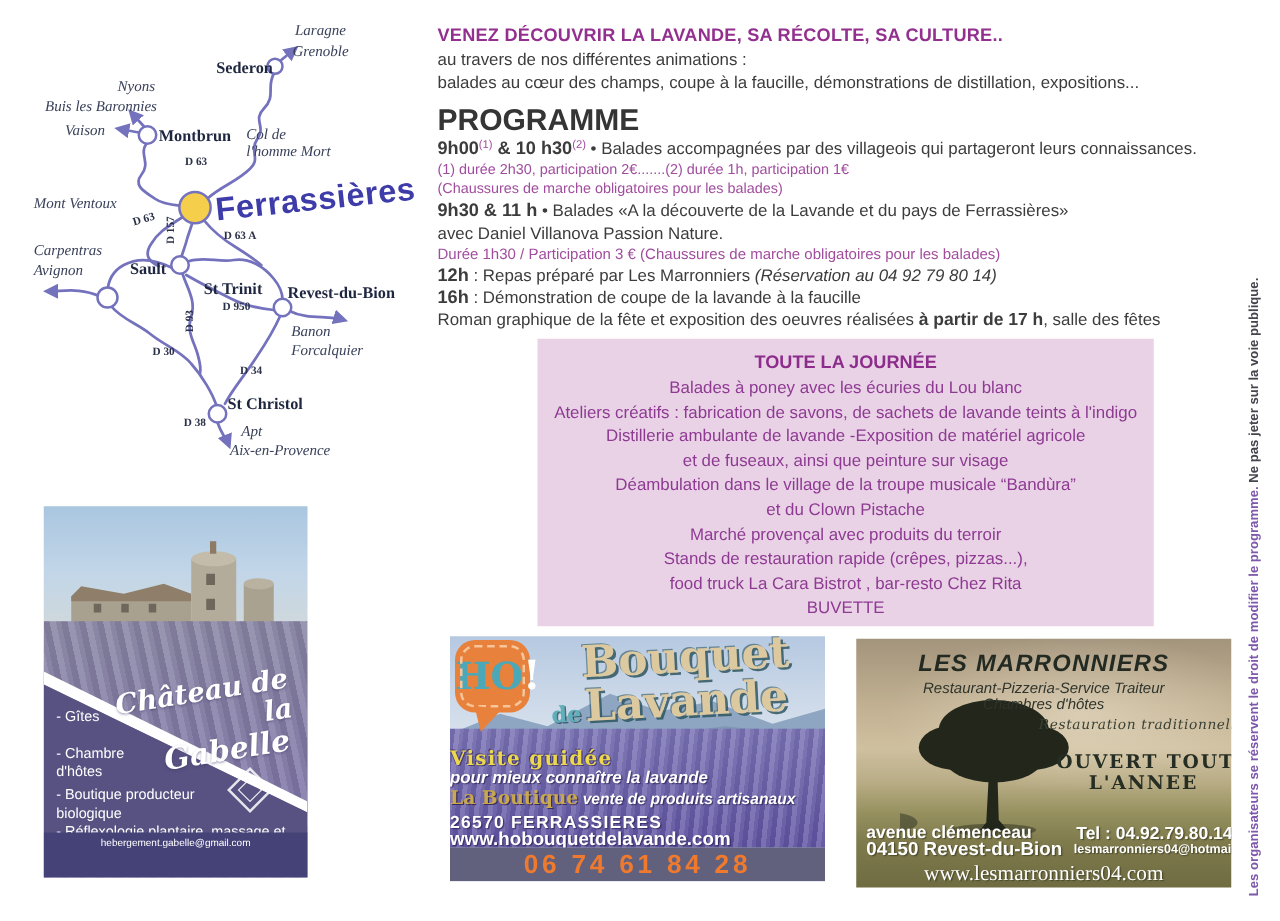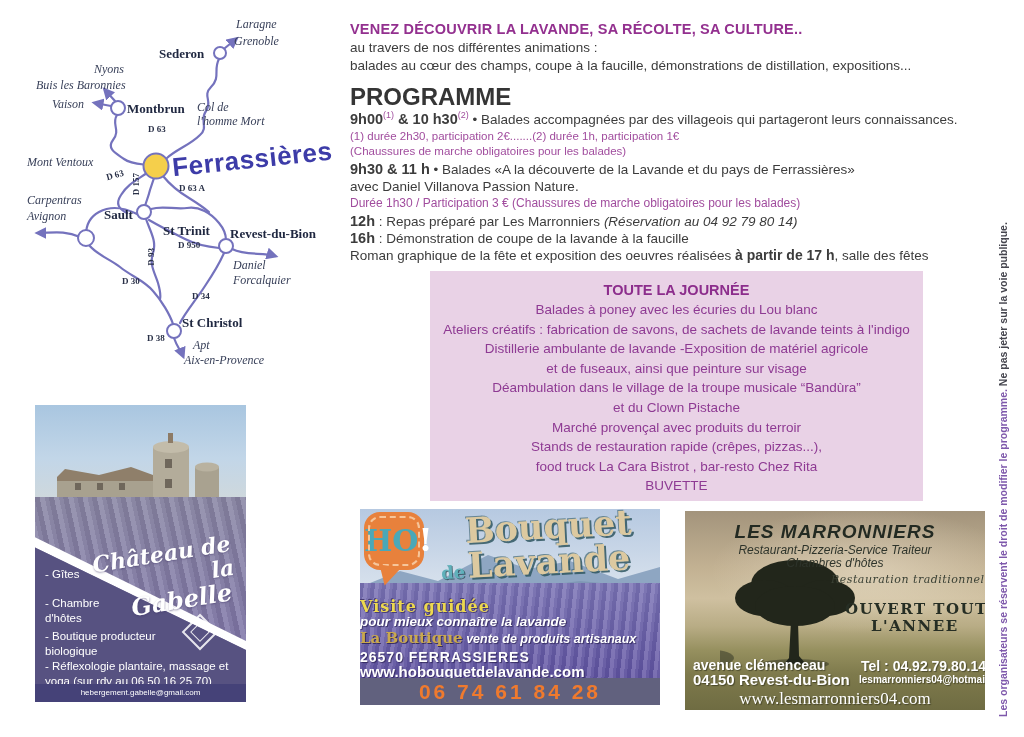--- a/index.html
+++ b/index.html
@@ -52,21 +52,21 @@
     background:repeating-linear-gradient(78deg,#7b6fa6 0 5px,#9c92c6 5px 10px,#8a7fb5 10px 14px); }
   .gab-field::after { content:""; position:absolute; inset:0; background:linear-gradient(180deg,rgba(140,160,110,.25),rgba(90,80,130,.25)); }
   .gab-stripe { position:absolute; inset:0; background:#ffffff; clip-path:polygon(0 44.5%,100% 79.5%,100% 82.5%,0 48%); }
   .gab-purple { position:absolute; inset:0; background:#575281; clip-path:polygon(0 48%,100% 82.5%,100% 100%,0 100%); }
   .gab-title { position:absolute; left:40px; top:138px; width:160px; text-align:right;
     font-family:"DejaVu Serif", serif; font-style:italic; font-weight:700; color:#ffffff;
     transform:rotate(-9deg); text-shadow:0 1px 2px rgba(60,50,100,.5); }
   .gab-t1 { font-size:22px; line-height:24px; }
   .gab-t2 { font-size:24px; line-height:26px; padding-right:6px; }
   .gab-item { position:absolute; color:#ffffff; font-size:11.5px; line-height:15px; }
-  .gab-band { position:absolute; left:0; bottom:0; width:100%; height:18px; background:#454278;
+  .gab-band { position:absolute; left:0; bottom:0; width:100%; height:36px; background:#454278;
     color:#ffffff; font-size:8px; text-align:center; line-height:17px; }
   .gab-logo { position:absolute; left:152px; top:214px; width:26px; height:26px;
     border:2px solid #ffffff; transform:rotate(45deg); opacity:.85; }
   .gab-logo::after { content:""; position:absolute; left:4px; top:4px; right:4px; bottom:4px; border:1px solid #ffffff; }
 
   
   .bouquet { left:360px; top:509px; width:300px; height:196px; background:linear-gradient(180deg,#b6c9e1 0%,#d6e0ec 38%,#c9d4e4 48%); }
   .bq-field { position:absolute; left:0; top:74px; width:100%; height:95px;
     background:repeating-linear-gradient(96deg,#5f53a0 0 4px,#8579bd 4px 8px,#6f63ad 8px 11px); }
   .bq-field::after { content:""; position:absolute; inset:0; background:linear-gradient(180deg,rgba(170,180,200,.25),rgba(60,50,110,.15)); }
@@ -143,40 +143,40 @@
         <circle cx="144" cy="212" r="7"></circle>
         <circle cx="86" cy="238" r="8"></circle>
         <circle cx="226" cy="246" r="7"></circle>
         <circle cx="174" cy="331" r="7"></circle>
       </g>
       <circle cx="156" cy="166" r="12.5" fill="#f5cf4b" stroke="#7472bd" stroke-width="2"></circle>
     </svg>
 
     <div class="ml" style="left:236px;top:17px">Laragne</div>
     <div class="ml" style="left:234px;top:34px">Grenoble</div>
-    <div class="ml town" style="left:159px;top:46px">Sederon</div>
+    <div class="ml town" style="left:173px;top:46px">Sederon</div>
     <div class="ml" style="left:94px;top:62px">Nyons</div>
     <div class="ml" style="left:36px;top:78px">Buis les Baronnies</div>
     <div class="ml" style="left:52px;top:97px">Vaison</div>
     <div class="ml town" style="left:127px;top:101px">Montbrun</div>
     <div class="ml" style="left:197px;top:100px">Col de</div>
     <div class="ml" style="left:197px;top:114px">l'homme Mort</div>
     <div class="ml road" style="left:148px;top:124px">D 63</div>
     <div class="ml" style="left:27px;top:155px">Mont Ventoux</div>
     <div class="ml ferras" style="left:172px;top:144px">Ferrassières</div>
     <div class="ml road" style="left:106px;top:170px;transform:rotate(-16deg)">D 63</div>
     <div class="ml road vroad" style="left:131px;top:173px">D 157</div>
     <div class="ml road" style="left:179px;top:183px">D 63 A</div>
     <div class="ml" style="left:27px;top:193px">Carpentras</div>
     <div class="ml" style="left:27px;top:209px">Avignon</div>
     <div class="ml town" style="left:104px;top:207px">Sault</div>
     <div class="ml town" style="left:163px;top:223px">St Trinit</div>
     <div class="ml town" style="left:230px;top:226px">Revest-du-Bion</div>
     <div class="ml road" style="left:178px;top:240px">D 950</div>
-    <div class="ml" style="left:233px;top:258px">Daniel</div>
+    <div class="ml" style="left:233px;top:258px">Banon</div>
     <div class="ml" style="left:233px;top:273px">Forcalquier</div>
     <div class="ml road vroad" style="left:146px;top:248px">D 93</div>
     <div class="ml road" style="left:122px;top:276px">D 30</div>
     <div class="ml road" style="left:192px;top:291px">D 34</div>
     <div class="ml town" style="left:182px;top:315px">St Christol</div>
     <div class="ml road" style="left:147px;top:333px">D 38</div>
     <div class="ml" style="left:193px;top:338px">Apt</div>
     <div class="ml" style="left:184px;top:353px">Aix-en-Provence</div>
   </div>
 

